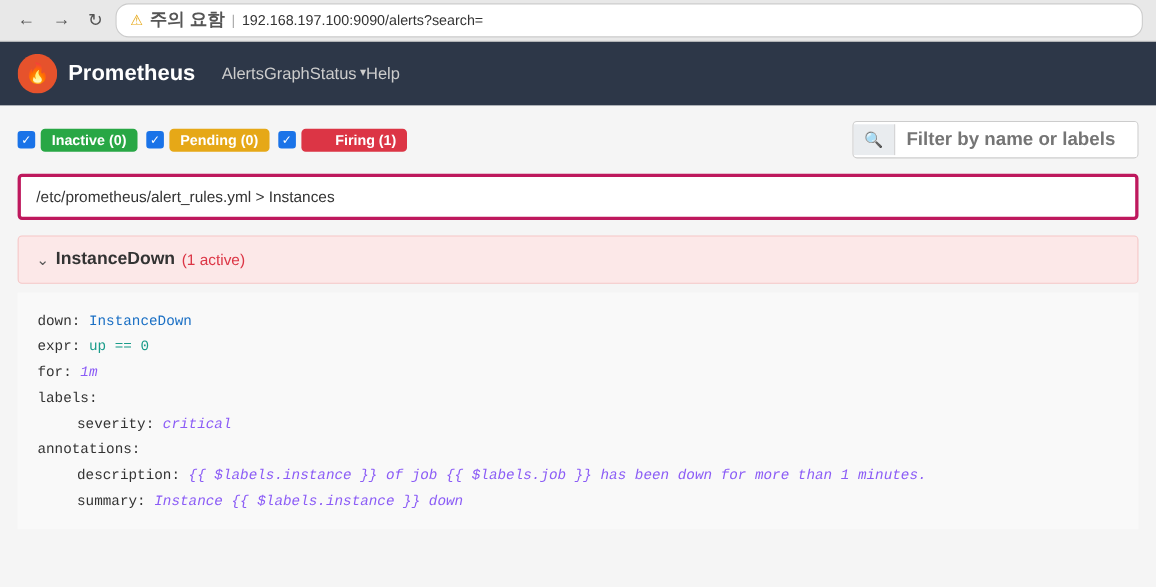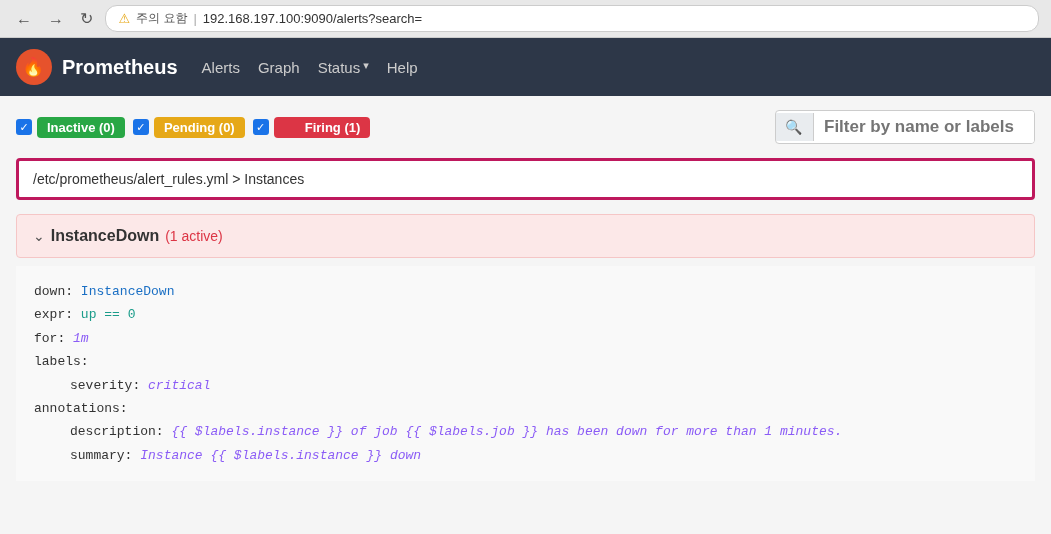--- a/index.html
+++ b/index.html
@@ -57,21 +57,20 @@
       height: 36px;
     }
     .brand-name {
       color: white;
       font-size: 20px;
       font-weight: bold;
       text-align: center;
     }
     .nav-links {
       display: flex;
-      gap: 18px;
       align-items: center;
     }
     .nav-link {
       color: #ccc;
       text-decoration: none;
       font-size: 15px;
       cursor: pointer;
     }
     .nav-link-dropdown {
       display: flex;
@@ -210,21 +209,21 @@
   </style>
 </head>
 <body>
 
 <div class="browser-chrome">
   <button class="nav-btn">←</button>
   <button class="nav-btn">→</button>
   <button class="nav-btn">↻</button>
   <div class="address-bar">
     <span class="warning-icon">⚠</span>
-    <span style="font-size:12px;color:#555;">주의 요함</span>
+    <span style="font-size:16px;color:#555;font-weight:bold;">주의 요함</span>
     <span style="color:#aaa;">|</span>
     <span>192.168.197.100:9090/alerts?search=</span>
   </div>
 </div>
 
 <nav class="top-nav">
   <div class="brand">
 
     <svg class="brand-logo" viewBox="0 0 36 36">
       <circle cx="18" cy="18" r="18" fill="#e6522c"></circle>

